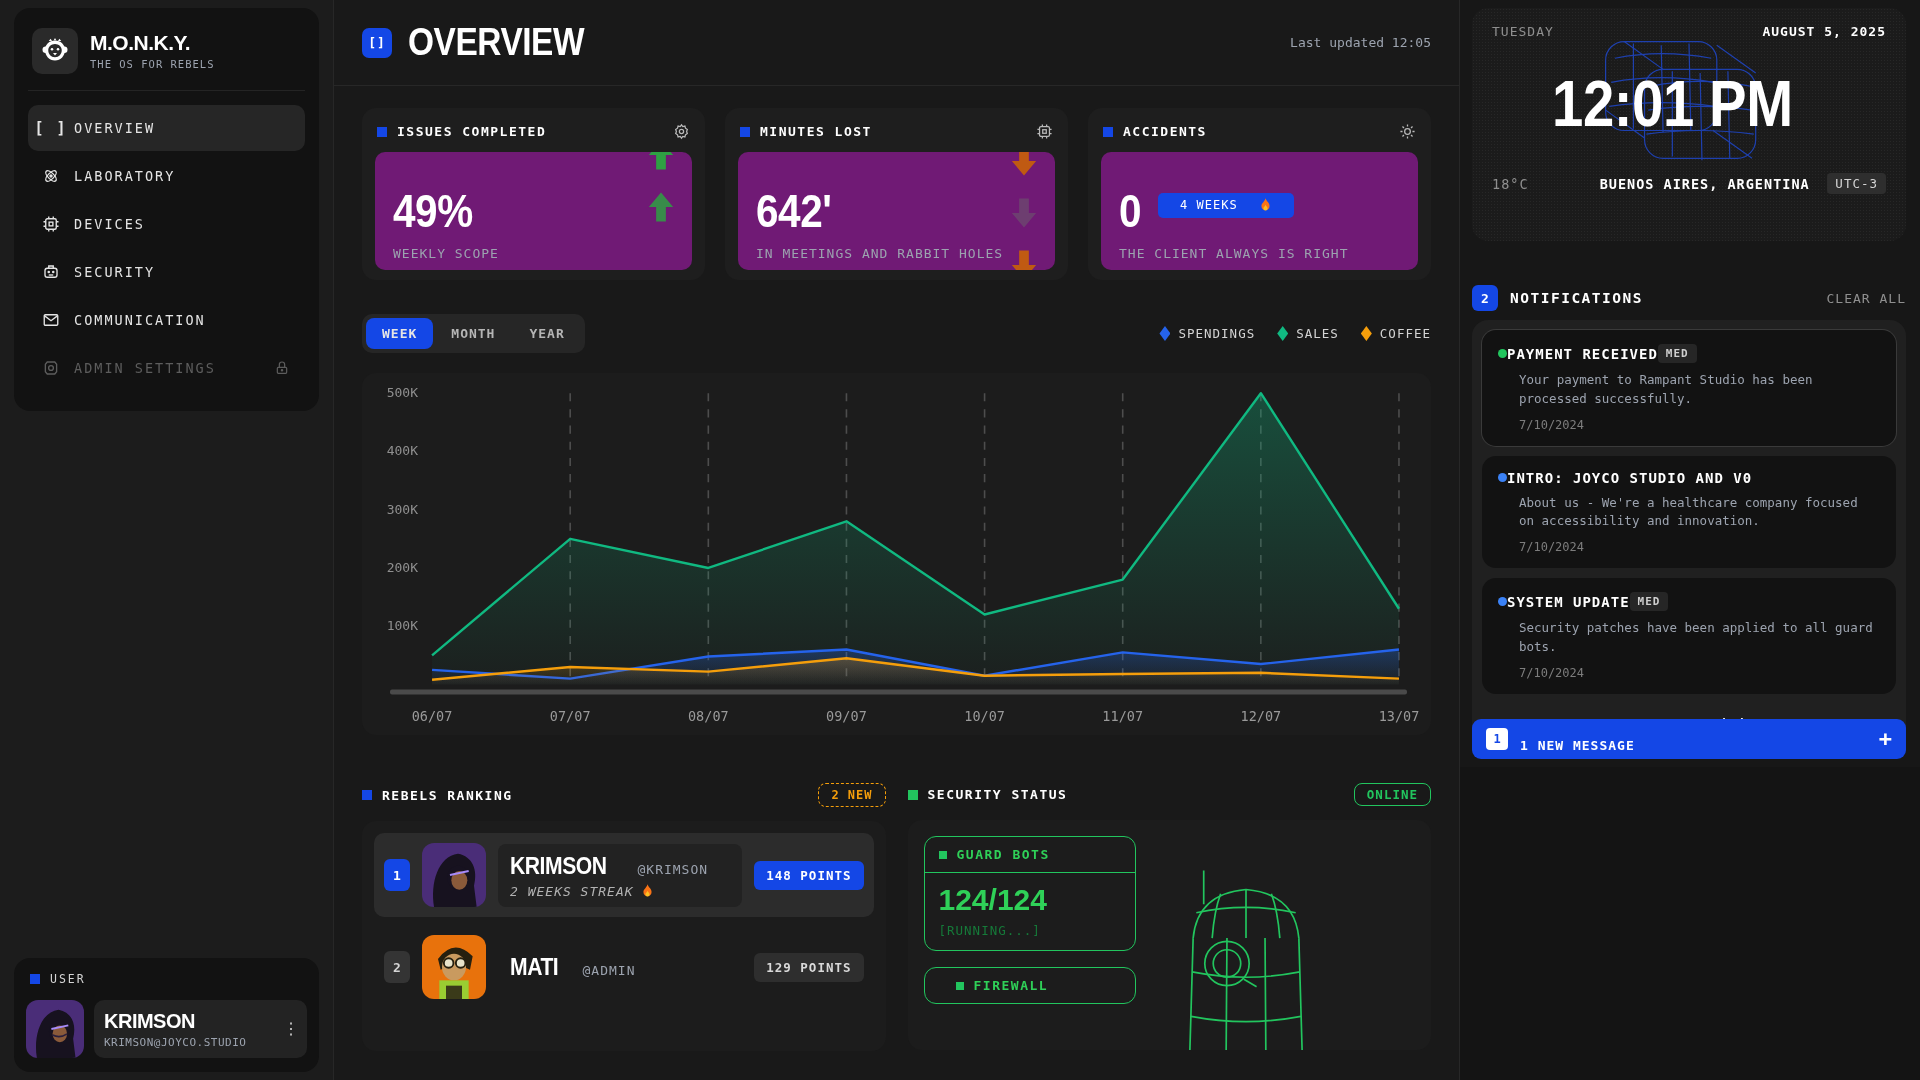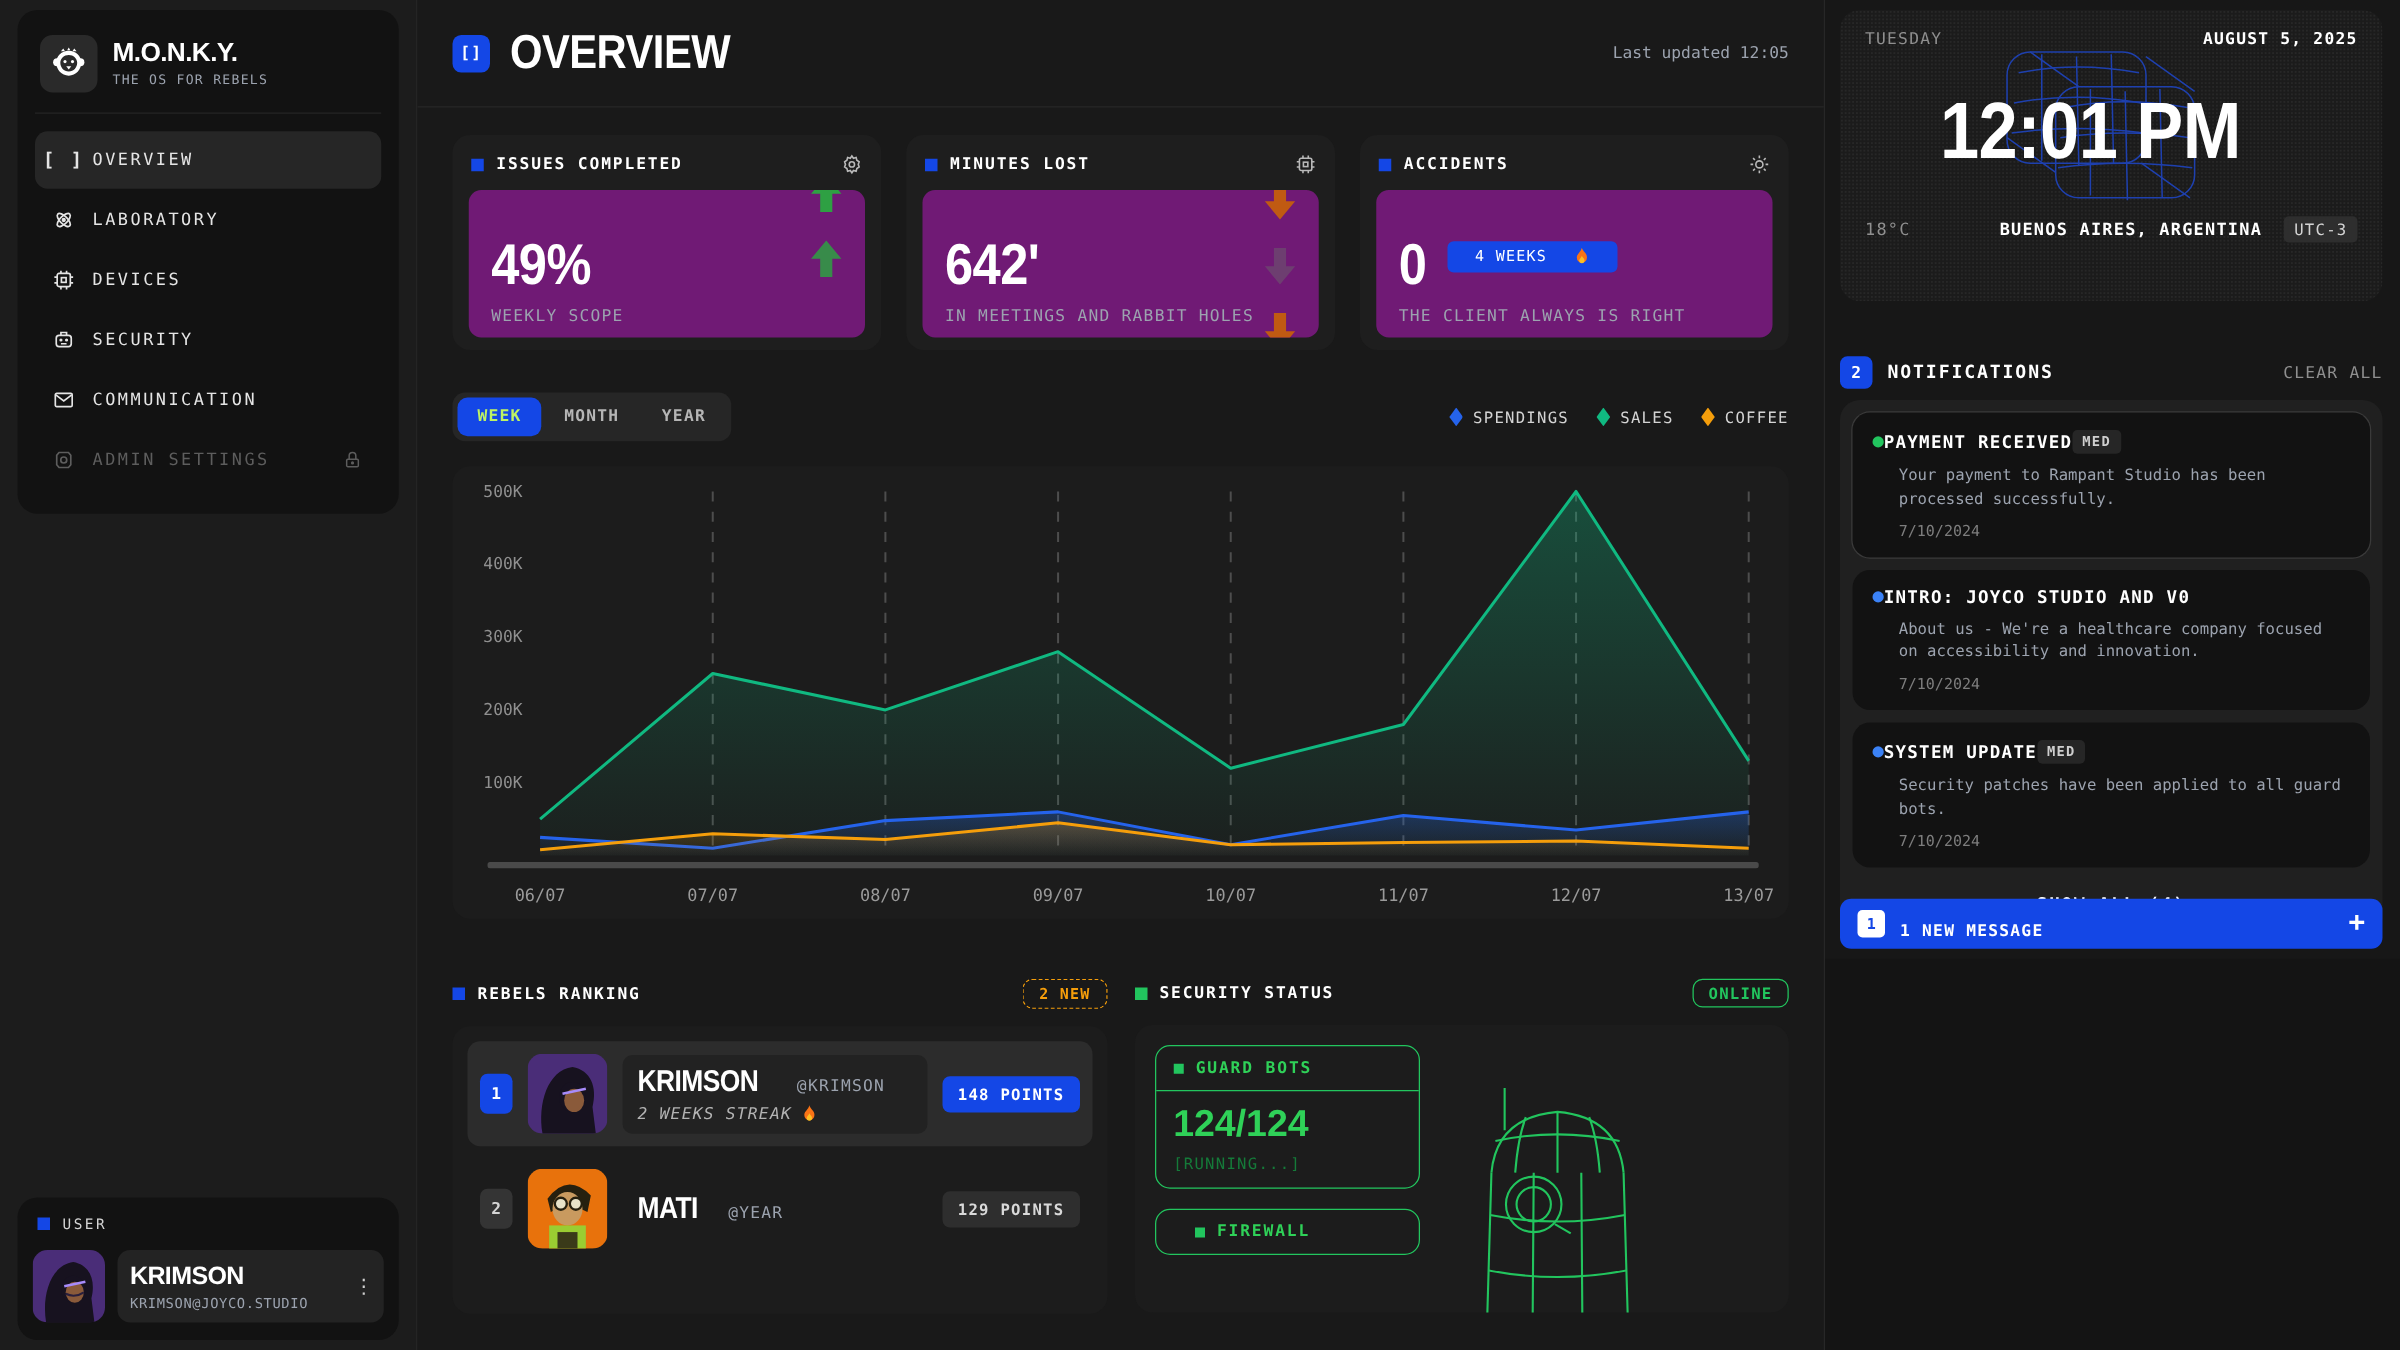--- a/index.html
+++ b/index.html
@@ -48,21 +48,21 @@
   .stat-head .icon-r { margin-left:auto; color:#b9b9b9; cursor:pointer; display:flex; }
   .stat-inner { position:relative; background:#701a75; border-radius:10px; height:118px; padding:14px 18px; overflow:hidden; }
   .stat-value { font-size:46px; color:#fff; line-height:1; margin-top:22px; }
   .stat-cap { font-size:13px; color:#9ca3af; letter-spacing:1px; margin-top:12px; }
   .arrow-col { position:absolute; right:16px; top:-14px; display:flex; flex-direction:column; gap:18px; align-items:center; }
   .streak-badge { display:inline-flex; align-items:center; gap:21px; background:#1447e6; color:#fff; font-size:12px; letter-spacing:1px; border-radius:5px; padding:5px 22px; vertical-align:18px; margin-left:14px; }
 
   .chart-controls { display:flex; align-items:center; margin:34px 28px 0; }
   .tabs { background:#262626; border-radius:10px; padding:4px; display:flex; gap:2px; }
   .tab { font-size:13px; letter-spacing:1px; color:#b5b5b5; padding:8px 16px; border-radius:8px; cursor:pointer; font-weight:bold; }
-  .tab.active { background:#1447e6; color:#bef264; }
+  .tab.active { background:#1447e6; color:#e5e5e5; }
   .legend { margin-left:auto; display:flex; gap:22px; align-items:center; }
   .legend-item { display:flex; align-items:center; gap:8px; font-size:12.5px; letter-spacing:1px; color:#d4d4d4; }
   .diamond { width:11px; height:15px; clip-path:polygon(50% 0,100% 50%,50% 100%,0 50%); }
 
   .chart-panel { margin:20px 28px 0; background:#1c1c1c; border-radius:14px; padding:4px 6px 2px; height:362px; }
   .chart-panel svg { display:block; width:100%; height:100%; }
 
   .bottom-row { display:flex; gap:22px; margin:48px 28px 0; }
   .bottom-col { flex:1; }
   .panel-head { display:flex; align-items:center; gap:10px; font-size:13px; letter-spacing:1.5px; color:#fff; font-weight:bold; margin-bottom:14px; }
@@ -447,21 +447,21 @@
               <ellipse cx="24" cy="24" rx="9" ry="10" fill="#c99a5f"></ellipse>
               <circle cx="20" cy="21" r="3.6" fill="#e8e3c9" stroke="#26200f" stroke-width="1.4"></circle>
               <circle cx="29" cy="21" r="3.6" fill="#e8e3c9" stroke="#26200f" stroke-width="1.4"></circle>
               <rect x="13" y="34" width="22" height="14" fill="#9acd32"></rect>
               <rect x="18" y="38" width="12" height="10" fill="#3a3a19"></rect>
             </svg>
           </div>
           <div class="rank-info">
             <div>
               <span class="rank-name display"><span class="cond">MATI</span></span>
-              <span class="rank-handle">@YEAR</span>
+              <span class="rank-handle">@ADMIN</span>
             </div>
           </div>
           <div class="points-badge gray">129 POINTS</div>
         </div>
       </div>
     </div>
 
     <div class="bottom-col">
       <div class="panel-head">
         <span class="green-sq"></span>

